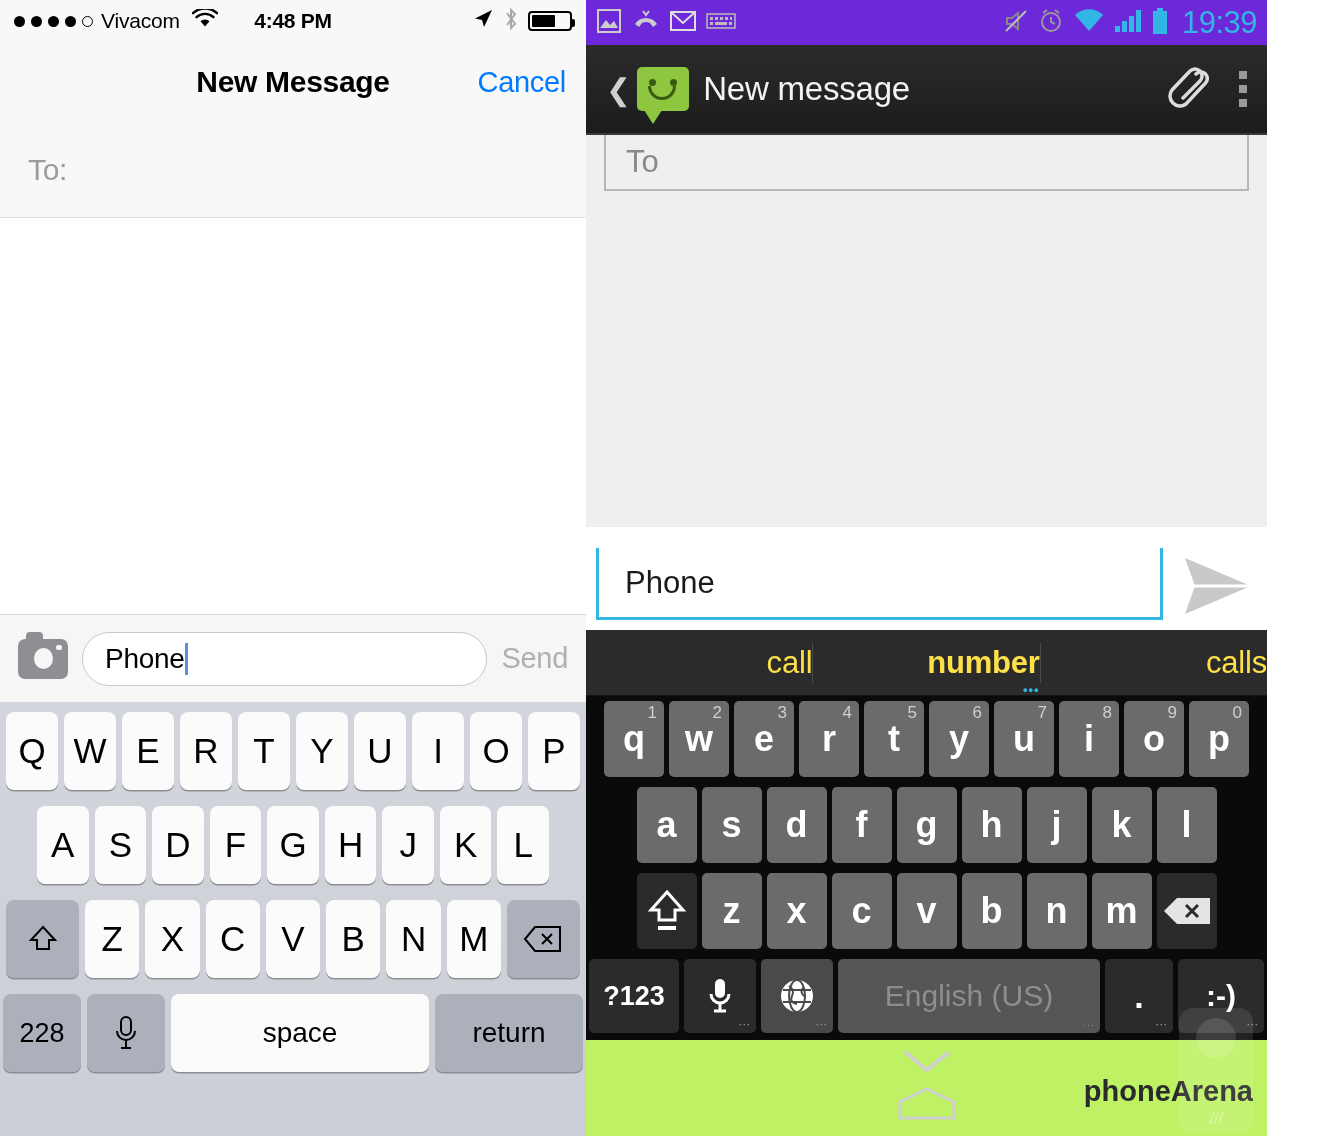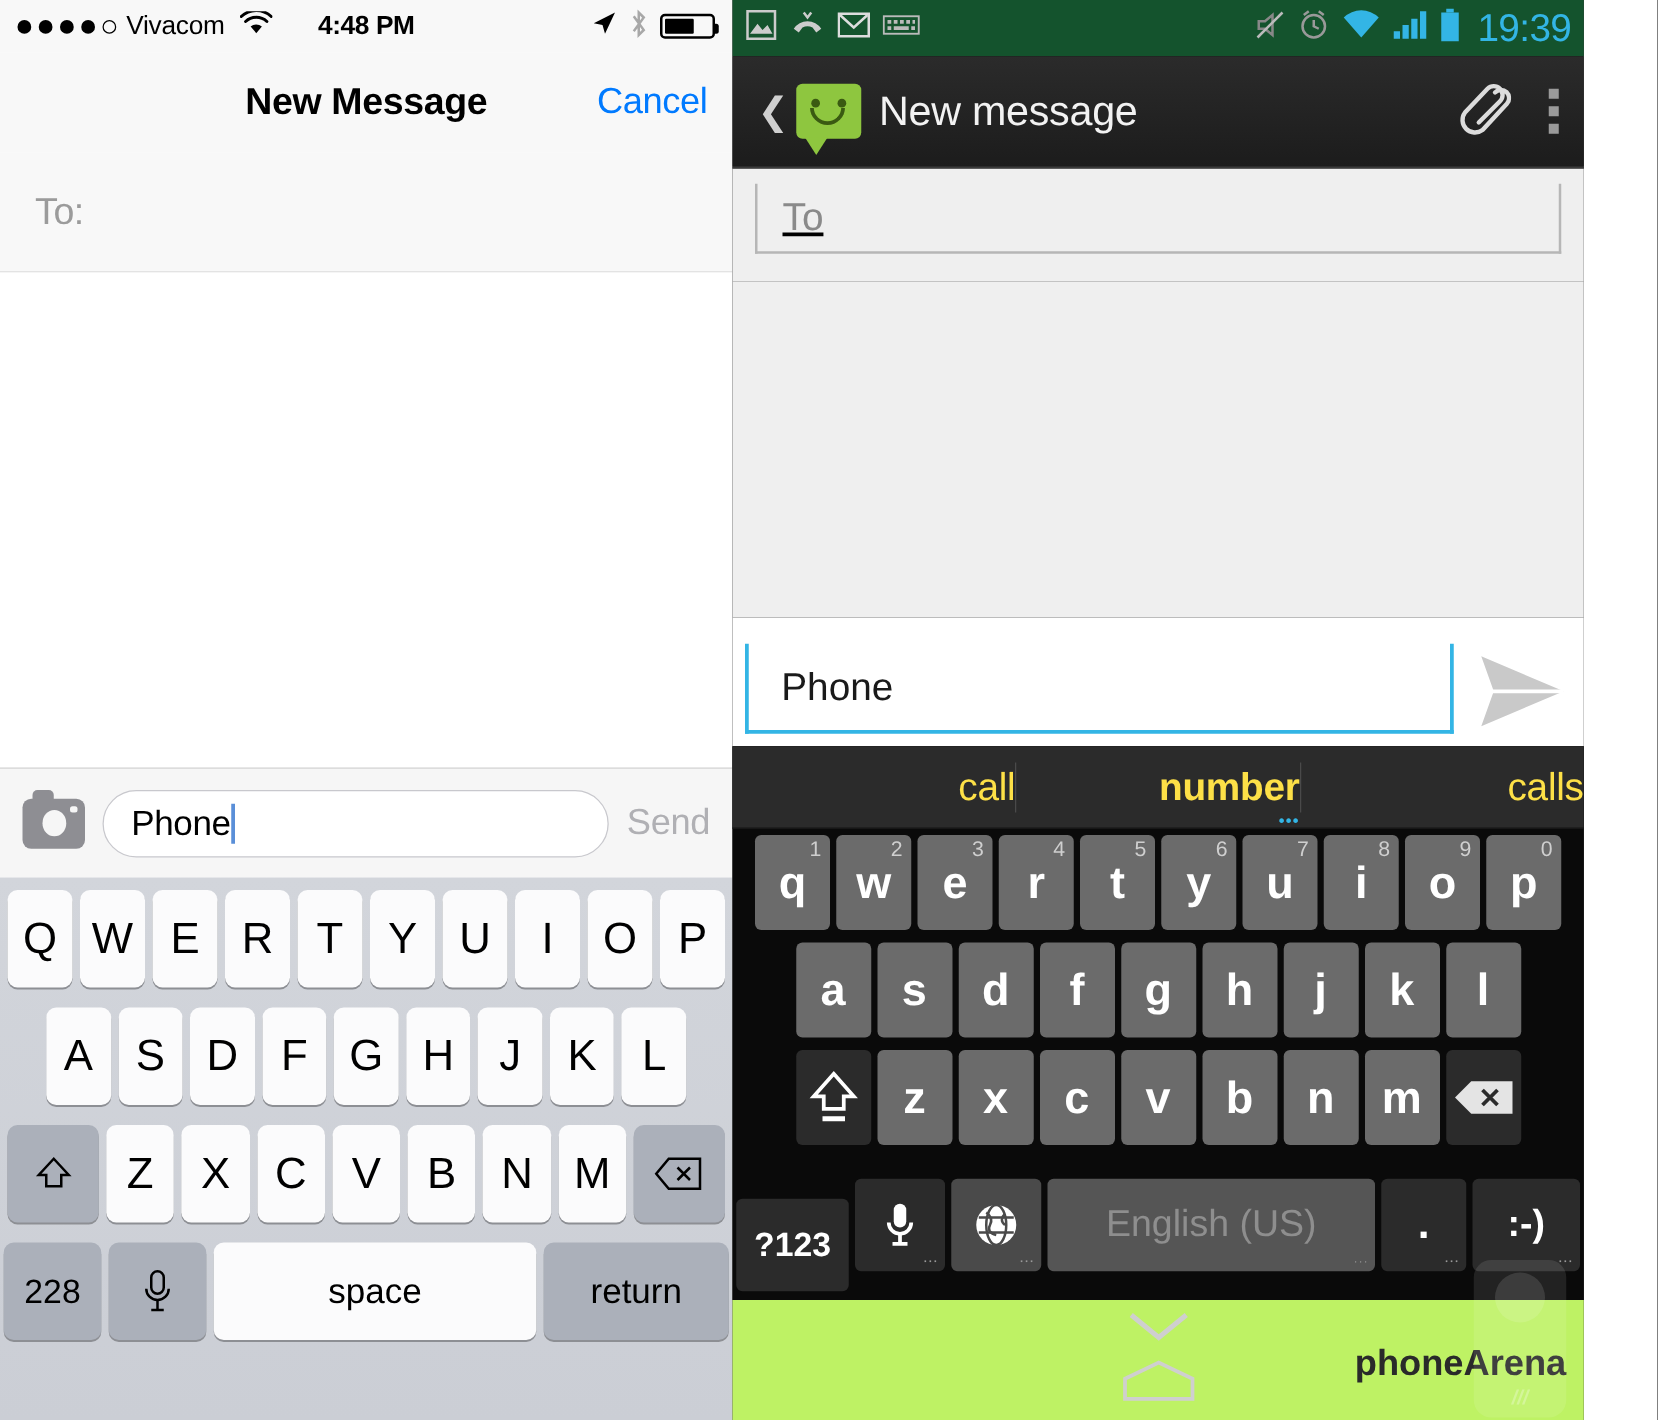--- a/index.html
+++ b/index.html
@@ -132,21 +132,21 @@
   .ios-kmic { width:78px; background:#abb0ba; }
   .ios-kspace { flex:1; margin:0 6px; font-size:28px; }
   .ios-kreturn { width:148px; background:#abb0ba; font-size:28px; }
 
   
   .android {
     width:681px; height:1136px; background:#000;
     display:flex; flex-direction:column; position:relative;
   }
   .an-statusbar {
-    height:45px; background:#14532d;
+    height:45px; background:#6d28d9;
     display:flex; align-items:center; padding:16px 10px;
     gap:10px;
   }
   .an-sb-right { margin-left:auto; display:flex; align-items:center; gap:9px; }
   .an-time { font-size:31px; color:#33b5e5; font-weight:400; letter-spacing:-0.5px; margin-left:4px; }
 
   .an-actionbar {
     height:90px;
     background:linear-gradient(#2b2b2b,#1c1c1c);
     border-bottom:2px solid #3a3a3a;
@@ -169,21 +169,21 @@
     border:3px solid #3a5a12; border-top:none;
     border-radius:0 0 16px 16px;
   }
   .an-title { font-size:33px; color:#f2f2f2; font-weight:400; letter-spacing:-0.2px; }
   .an-ab-right { margin-left:auto; display:flex; align-items:center; gap:30px; }
   .an-overflow { display:flex; flex-direction:column; gap:6px; }
   .an-overflow span { width:8px; height:8px; background:#9a9a9a; }
 
   .an-to-zone {
     height:90px; background:#efefef;
-    display:flex; align-items:center; padding:0 18px 10px 18px;text-decoration:underline;
+    display:flex; align-items:flex-start; padding:0 18px 10px 18px;
   }
   .an-to-field {
     flex:1; border-bottom:2px solid #b6b6b6;
     border-left:2px solid #b6b6b6; border-right:2px solid #b6b6b6;
     height:56px; display:flex; align-items:center; padding-left:20px;
   }
   .an-to-text { font-size:31px; color:#8a8a8a; }
   .an-body { flex:1; background:#efefef; }
 
   .an-composer {
@@ -229,21 +229,21 @@
   .an-r2 { padding-left:38px; padding-right:38px; }
   .an-r3 .ankey { width:60px; }
   .ankey .sup {
     position:absolute; top:2px; right:7px;
     font-size:17px; color:#cfcfcf; font-weight:400;
   }
   .ankey.dark { background:#2b2b2b; }
   .an-shift { width:84px; }
   .an-del { width:92px; }
   .an-r4 .ankey { height:74px; }
-  .an-sym { width:90px; font-size:27px; background:#2b2b2b;margin-top:33px; }
+  .an-sym { width:90px; font-size:27px; background:#2b2b2b; }
   .an-mic { width:72px; background:#2b2b2b; }
   .an-globe { width:72px; background:#4a4a4a; }
   .an-space { flex:1; background:#555; color:#8e8e8e; font-size:30px; font-weight:400; }
   .an-period { width:68px; background:#2b2b2b; font-size:34px; }
   .an-emoji { width:86px; background:#2b2b2b; font-size:30px; }
   .an-dots3 {
     position:absolute; bottom:3px; right:5px; font-size:9px; color:#9a9a9a;
     letter-spacing:1px;
   }
 

